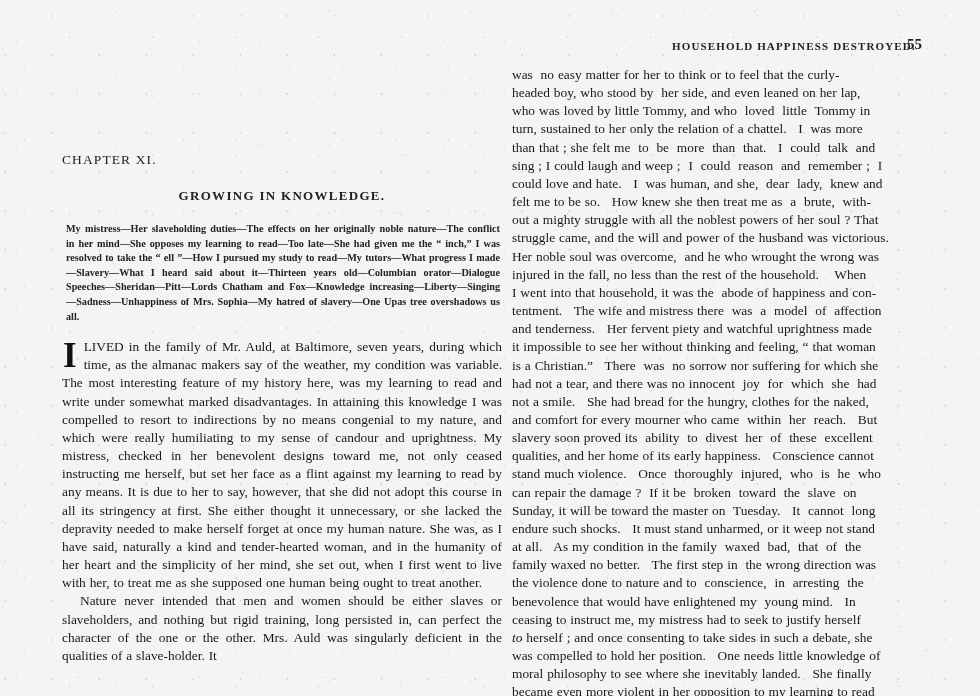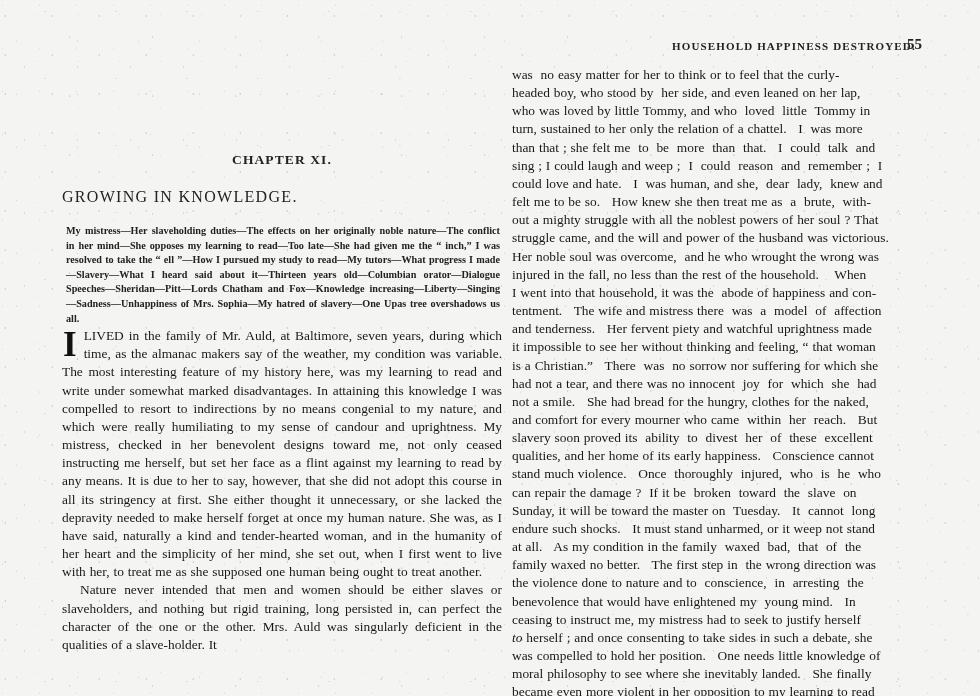--- a/index.html
+++ b/index.html
@@ -34,41 +34,40 @@
   }
 
   
   #left-page {
     position: absolute;
     left: 62px;
     top: 152px;
     width: 440px;
   }
   .chapter-number {
-    text-align: center;
     font-size: 13.5px;
     letter-spacing: 1.1px;
+    font-weight: 400;
+    margin: 0 0 20px 0;
+    color: #222;
+  }
+  .chapter-title {
+    text-align: center;
+    font-size: 13px;
+    letter-spacing: 1.3px;
     font-weight: 700;
-    margin: 0 0 20px 0;
-    color: #222;
-  }
-  .chapter-title {
-    text-align: left;
-    font-size: 16px;
-    letter-spacing: 1.3px;
-    font-weight: 400;
     margin: 0 0 18px 0;
     color: #222;
   }
   .synopsis {
     font-size: 10.2px;
     line-height: 14.6px;
     text-align: justify;
     text-align-last: left;
-    margin: 0 0 1px 0;
+    margin: 0 0 14px 0;
     padding: 0 2px 0 4px;
     color: #222;
     font-weight: 600;
     word-spacing: .6px;
   }
 
   .body-col p {
     margin: 0;
     font-size: 13.4px;
     line-height: 18.15px;

